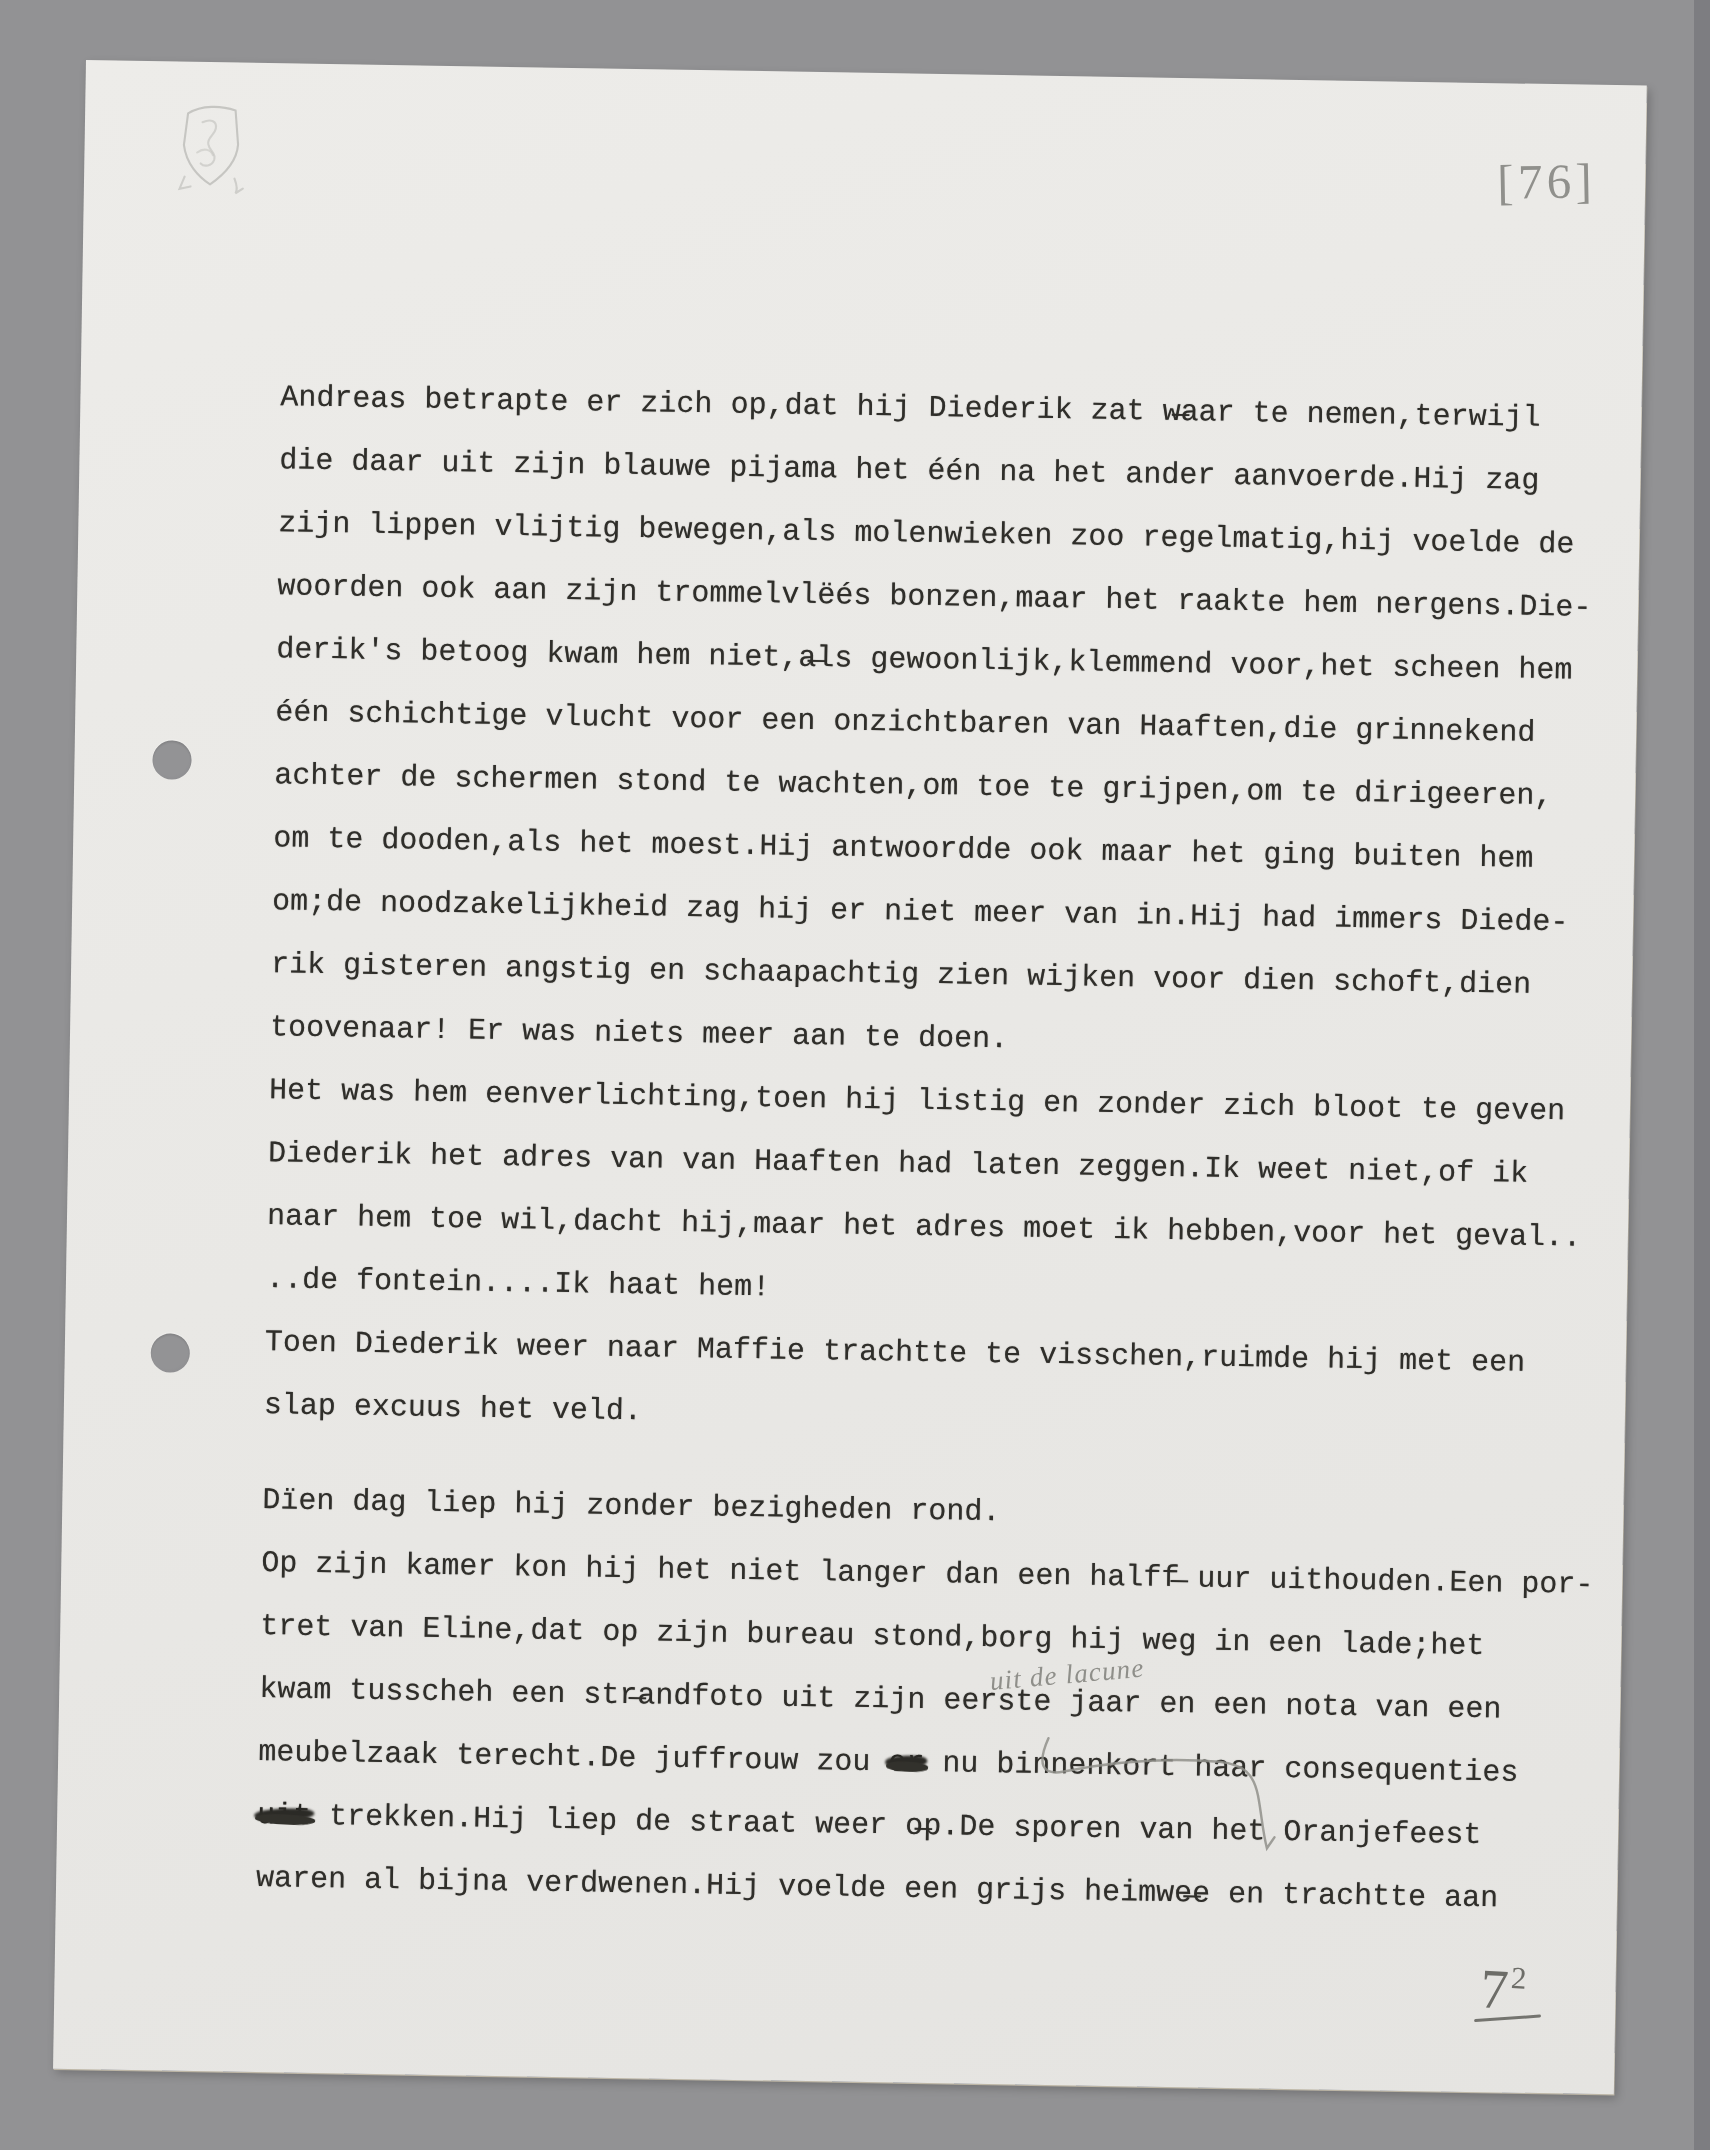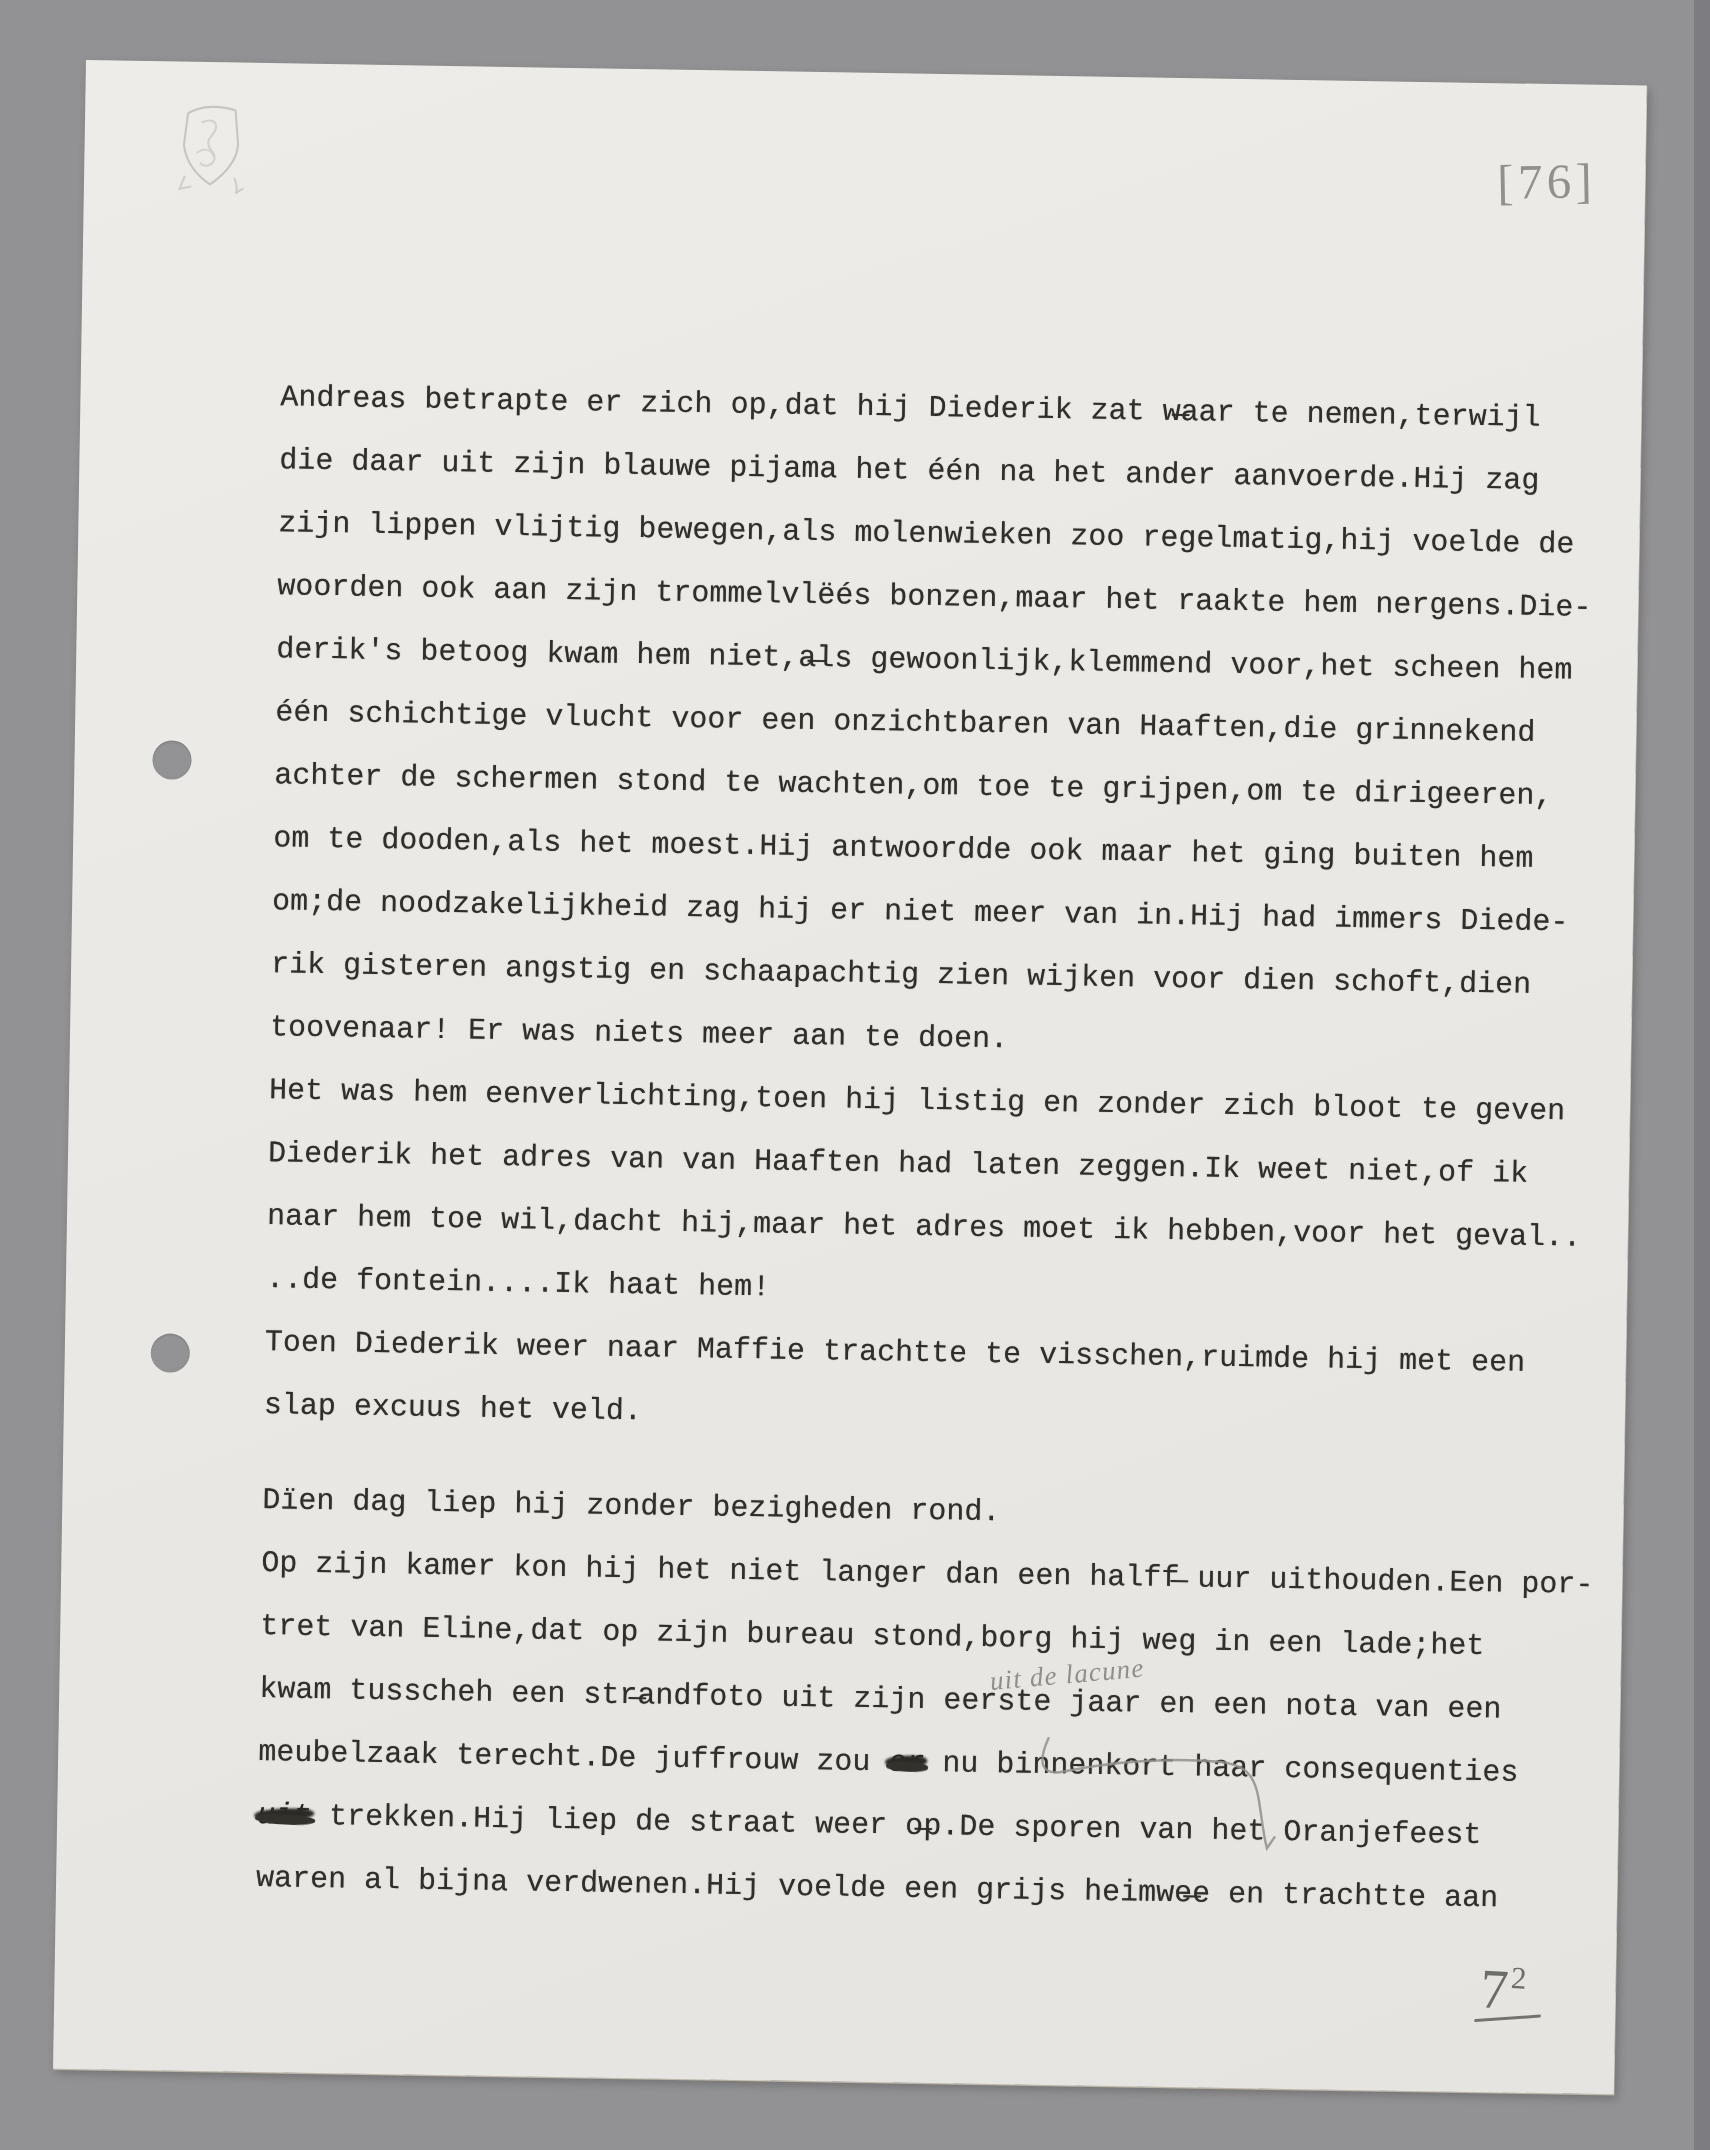--- a/index.html
+++ b/index.html
@@ -21,21 +21,21 @@
   }
   .typed {
     position:absolute; left:200px; top:303px;
     font-family:"Liberation Mono","DejaVu Sans Mono",monospace;
     font-size:30px; line-height:63px; color:#2f2e2a;
     white-space:pre;
     text-shadow:0 0 1px rgba(47,45,40,0.55);
   }
   .tline { height:63px; }
   .tline.gap { margin-top:32px; }
-  .struck { position:relative; color:#262521;font-style:italic; }
+  .struck { position:relative; color:#262521; }
   .struck::before {
     content:""; position:absolute; left:-3.1px; right:-3.1px; top:28%; height:36%;
     background:#2b2a26; border-radius:45%; transform:rotate(-3deg); filter:blur(0.9px);
   }
   .struck::after {
     content:""; position:absolute; left:-1.8px; right:-4.3px; top:47%; height:28%;
     background:#32312c; border-radius:45%; transform:rotate(2deg); filter:blur(0.6px);
   }
   .corner-number {
     position:absolute; left:1413px; top:69px;

